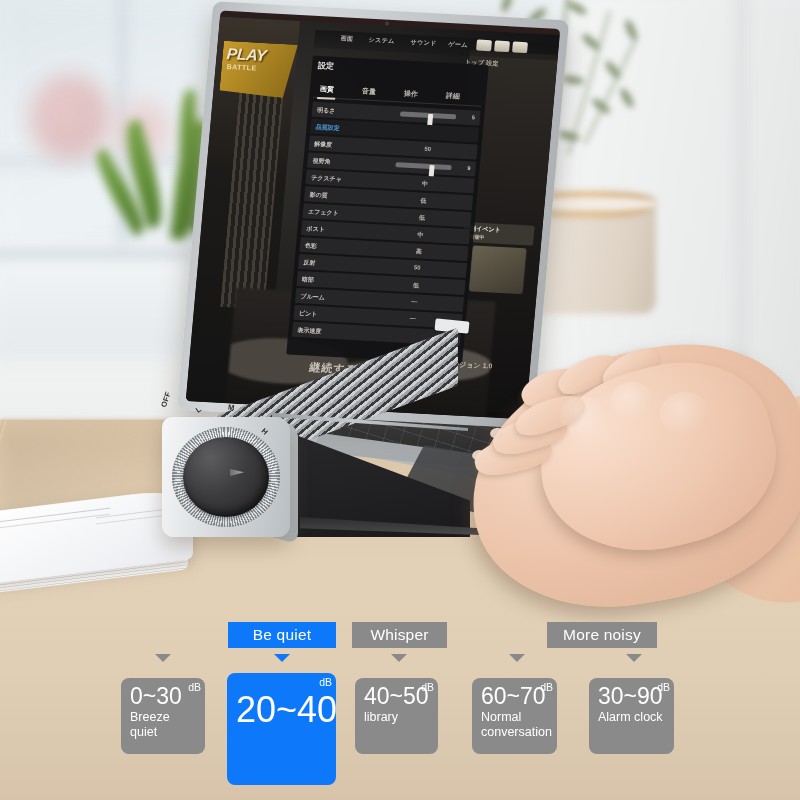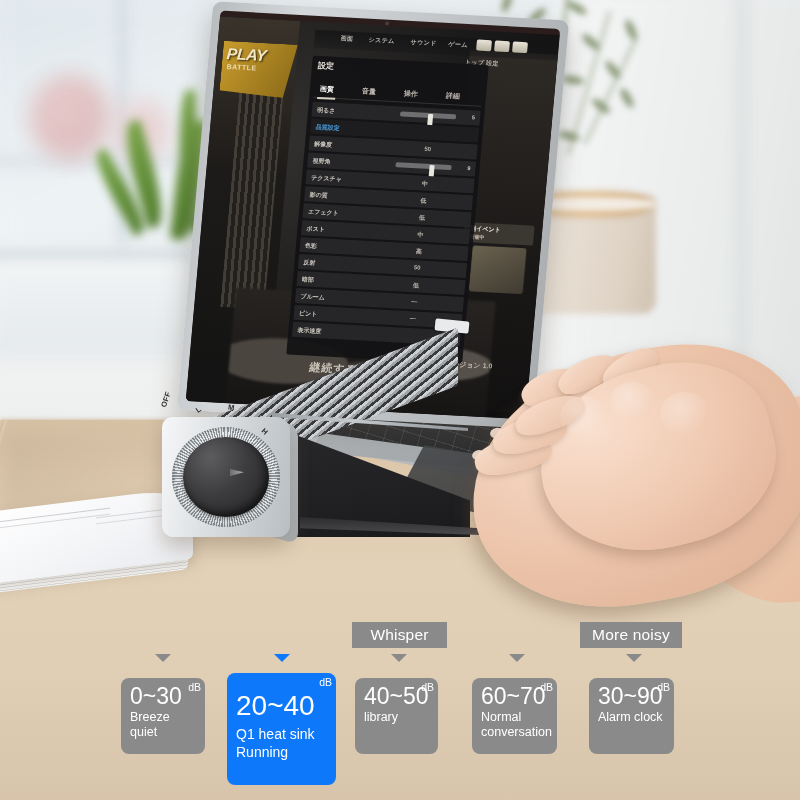--- a/index.html
+++ b/index.html
@@ -462,21 +462,21 @@
     position:absolute; border-radius:8px; color:#fff;
     padding:6px 8px 8px 9px;
     font-family:"Liberation Sans",sans-serif;
   }
   .card.gray { background:#8a8a8a; }
   .card.blue { background:#0d78fa; }
   .card .db {
     position:absolute; right:4px; top:4px; font-size:10.5px; line-height:1;
   }
   .card .rng { font-size:23px; line-height:1.05; white-space:nowrap; }
-  .card.blue .rng { font-size:28px; }
+  .card.blue .rng { font-size:36px; }
   .card .desc { font-size:12.5px; line-height:1.18; margin-top:2px; }
   .card.blue .desc { font-size:14px; line-height:1.25; margin-top:6px; }
 </style>
 </head>
 <body>
 
 <div id="stage">
 
   <div class="photo">
 
@@ -702,45 +702,42 @@
       <div class="nail" style="left:472px;top:450px;transform:rotate(-14deg)"></div>
       <div class="nail" style="left:490px;top:428px;transform:rotate(-16deg)"></div>
       <div class="knuckle" style="left:560px;top:396px;width:46px;height:40px"></div>
       <div class="knuckle" style="left:610px;top:382px;width:44px;height:38px"></div>
       <div class="knuckle" style="left:660px;top:392px;width:50px;height:44px"></div>
     </div>
   </div>
 
   <div class="chips">
 
+    <div class="chip blue" style="left:228px;top:622px;width:108px">Be quiet</div>
     <div class="chip gray" style="left:352px;top:622px;width:95px">Whisper</div>
-    <div class="chip gray" style="left:580px;top:622px;width:102px">More noisy</div>
+    <div class="chip gray" style="left:547px;top:622px;width:110px">More noisy</div>
 
     <div class="arrow" style="left:155px;top:654px"></div>
     <div class="arrow blue" style="left:274px;top:654px"></div>
     <div class="arrow" style="left:391px;top:654px"></div>
     <div class="arrow" style="left:509px;top:654px"></div>
     <div class="arrow" style="left:626px;top:654px"></div>
 
     <div class="card gray" style="left:121px;top:678px;width:84px;height:76px">
       <div class="db">dB</div>
       <div class="rng">0~30</div>
       <div class="desc">
         <div>Breeze</div>
         <div>quiet</div>
       </div>
     </div>
 
     <div class="card blue" style="left:227px;top:673px;width:109px;height:112px">
       <div class="db">dB</div>
       <div class="rng" style="margin-top:12px">20~40</div>
-      <div class="desc">
-        <div>Q1 heat sink</div>
-        <div>Running</div>
-      </div>
     </div>
 
     <div class="card gray" style="left:355px;top:678px;width:83px;height:76px">
       <div class="db">dB</div>
       <div class="rng">40~50</div>
       <div class="desc">
         <div>library</div>
       </div>
     </div>
 

